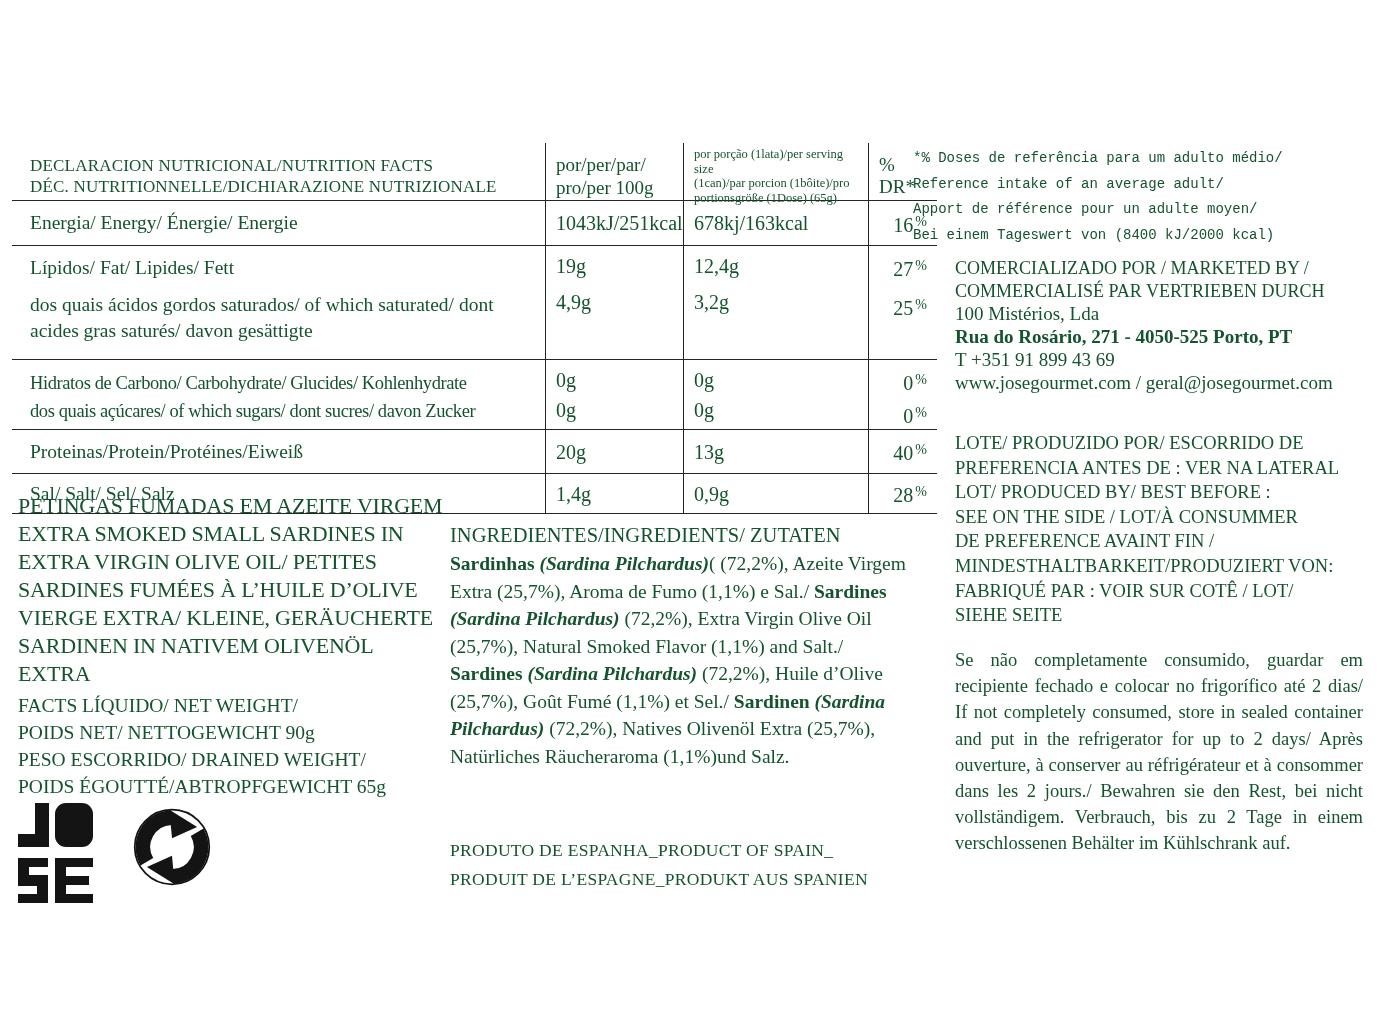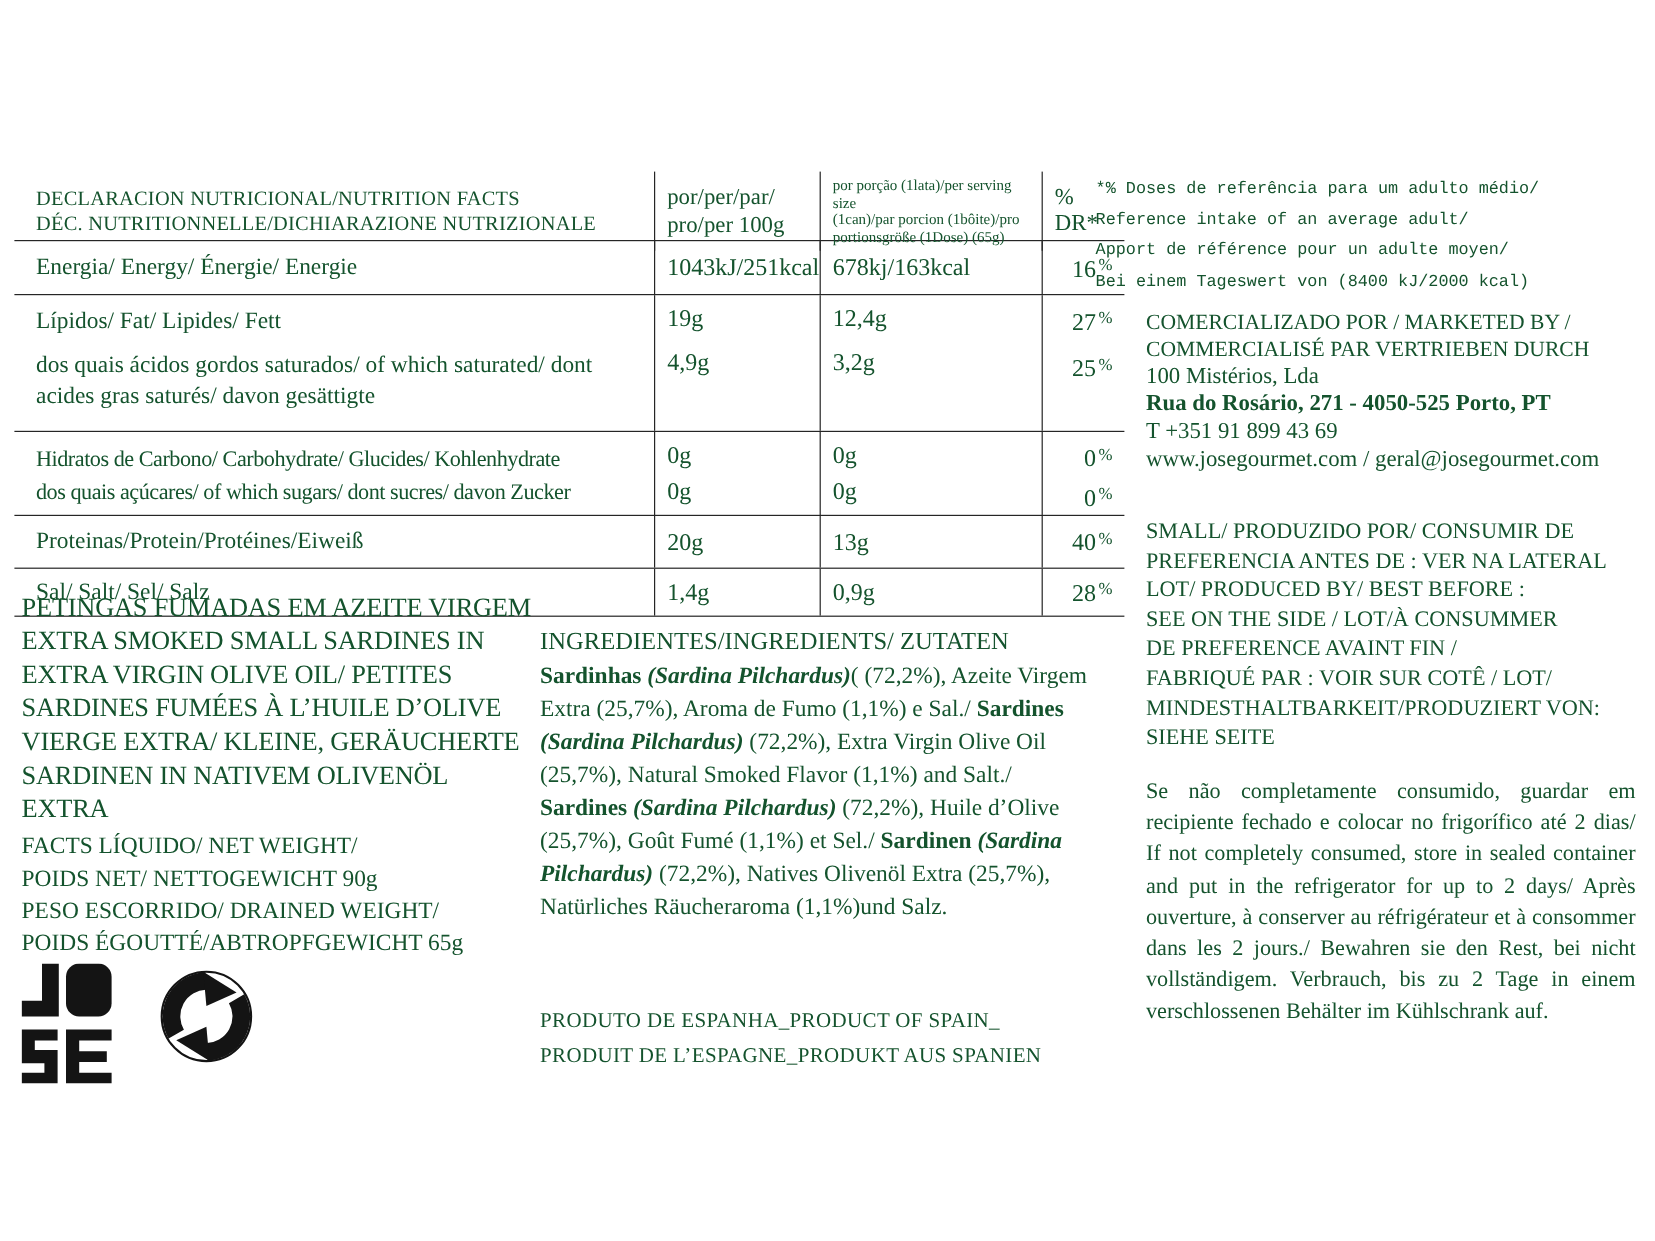--- a/index.html
+++ b/index.html
@@ -228,25 +228,25 @@
   <div class="marketed">
     <div>COMERCIALIZADO POR  / MARKETED BY /</div>
     <div>COMMERCIALISÉ PAR VERTRIEBEN DURCH</div>
     <div class="addr">100 Mistérios, Lda</div>
     <div class="bold-line">Rua do Rosário, 271 - 4050-525 Porto, PT</div>
     <div class="addr">T +351 91 899 43 69</div>
     <div class="addr">www.josegourmet.com / geral@josegourmet.com</div>
   </div>
 
   <div class="lot">
-    <div>SMALL/ PRODUZIDO POR/ CONSUMIR DE</div>
+    <div>LOTE/ PRODUZIDO POR/ ESCORRIDO DE</div>
     <div>PREFERENCIA ANTES DE : VER NA LATERAL</div>
     <div>LOT/ PRODUCED BY/ BEST BEFORE :</div>
     <div>SEE ON THE SIDE /  LOT/À CONSUMMER</div>
     <div>DE PREFERENCE AVAINT FIN /</div>
+    <div>MINDESTHALTBARKEIT/PRODUZIERT VON:</div>
     <div>FABRIQUÉ PAR : VOIR SUR COTÊ / LOT/</div>
-    <div>MINDESTHALTBARKEIT/PRODUZIERT VON:</div>
     <div>SIEHE SEITE</div>
   </div>
 
   <div class="storage">Se não completamente consumido, guardar em recipiente fechado e colocar no frigorífico até 2 dias/ If not completely consumed, store in sealed container and put in the refrigerator for up to 2 days/ Après ouverture, à conserver au réfrigérateur et à consommer dans les 2 jours./ Bewahren sie den Rest, bei nicht vollständigem. Verbrauch, bis zu 2 Tage in einem verschlossenen Behälter im Kühlschrank auf.</div>
 
 </div>
 
 </body></html>

